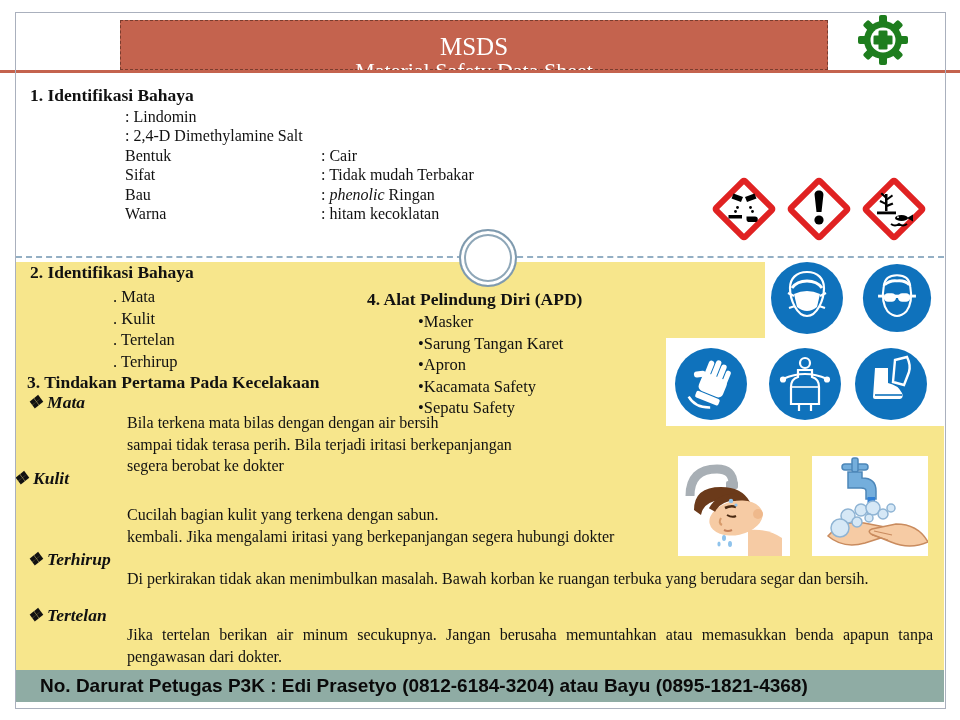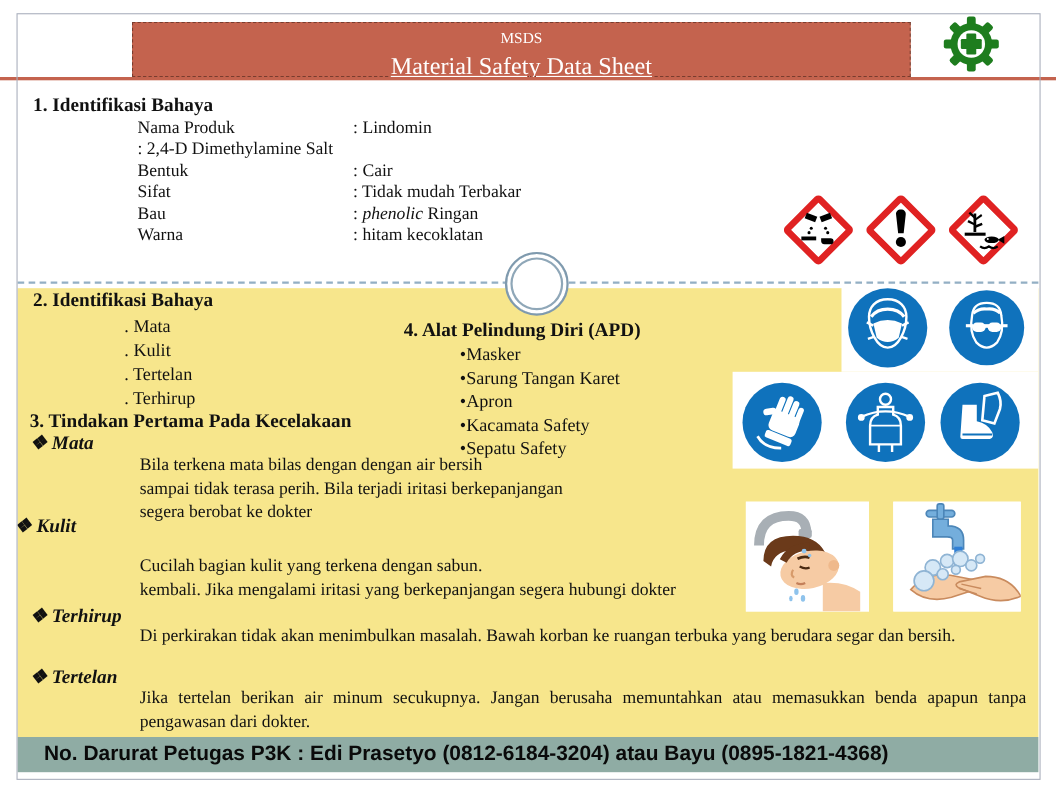--- a/index.html
+++ b/index.html
@@ -5,21 +5,21 @@
   html,body{margin:0;padding:0;background:#fff;}
   .page{position:relative;width:960px;height:720px;background:#fff;overflow:hidden;
         font-family:"Liberation Serif","DejaVu Serif",serif;color:#111;}
   .abs{position:absolute;}
   .frame{left:15px;top:12px;width:929px;height:695px;border:1px solid #aab0bd;z-index:10;pointer-events:none;}
   
   .logo{left:36px;top:15px;width:74px;height:58px;text-align:center;z-index:3;}
   .logo-text{font-family:"Liberation Sans",sans-serif;font-weight:bold;font-size:12px;color:#2a3cc4;letter-spacing:.5px;margin-top:-1px;}
   .banner{left:120px;top:20px;width:706px;height:48px;background:#c4634e;border:1px dashed rgba(60,30,20,.55);
           text-align:center;color:#fff;z-index:3;}
-  .banner .t1{font-size:14px;line-height:24px;margin-top:3px;}
+  .banner .t1{font-size:25px;line-height:24px;margin-top:14px;}
   .banner .t2{font-size:22px;line-height:23px;text-decoration:underline;}
   .gear{left:851px;top:14px;width:64px;height:52px;z-index:3;}
   .rule{left:0;top:70px;width:960px;height:3px;background:#c4634e;z-index:3;}
   
   .s-head{font-weight:bold;font-size:17.5px;}
   .s1-head{left:30px;top:85px;}
   .s1-rows{left:125px;top:107px;font-size:16px;line-height:19.4px;}
   .s1-row{display:flex;}
   .s1-label{width:196px;}
   .ghs-row{left:712px;top:177px;display:flex;gap:11px;z-index:3;}
@@ -86,21 +86,20 @@
       <rect x="27.5" y="16.5" width="9" height="19" rx="1.2"></rect>
       <rect x="22.5" y="21.5" width="19" height="9" rx="1.2"></rect>
     </g>
   </svg>
 
   <div class="abs rule"></div>
 
   <div class="abs s-head s1-head">1. Identifikasi Bahaya</div>
   <div class="abs s1-rows">
     <div class="s1-row">
-      <span class="s1-label">Nama Produk</span>
       <span>: Lindomin</span>
     </div>
     <div class="s1-row">
       <span>: 2,4-D Dimethylamine Salt</span>
     </div>
     <div class="s1-row">
       <span class="s1-label">Bentuk</span>
       <span>: Cair</span>
     </div>
     <div class="s1-row">

